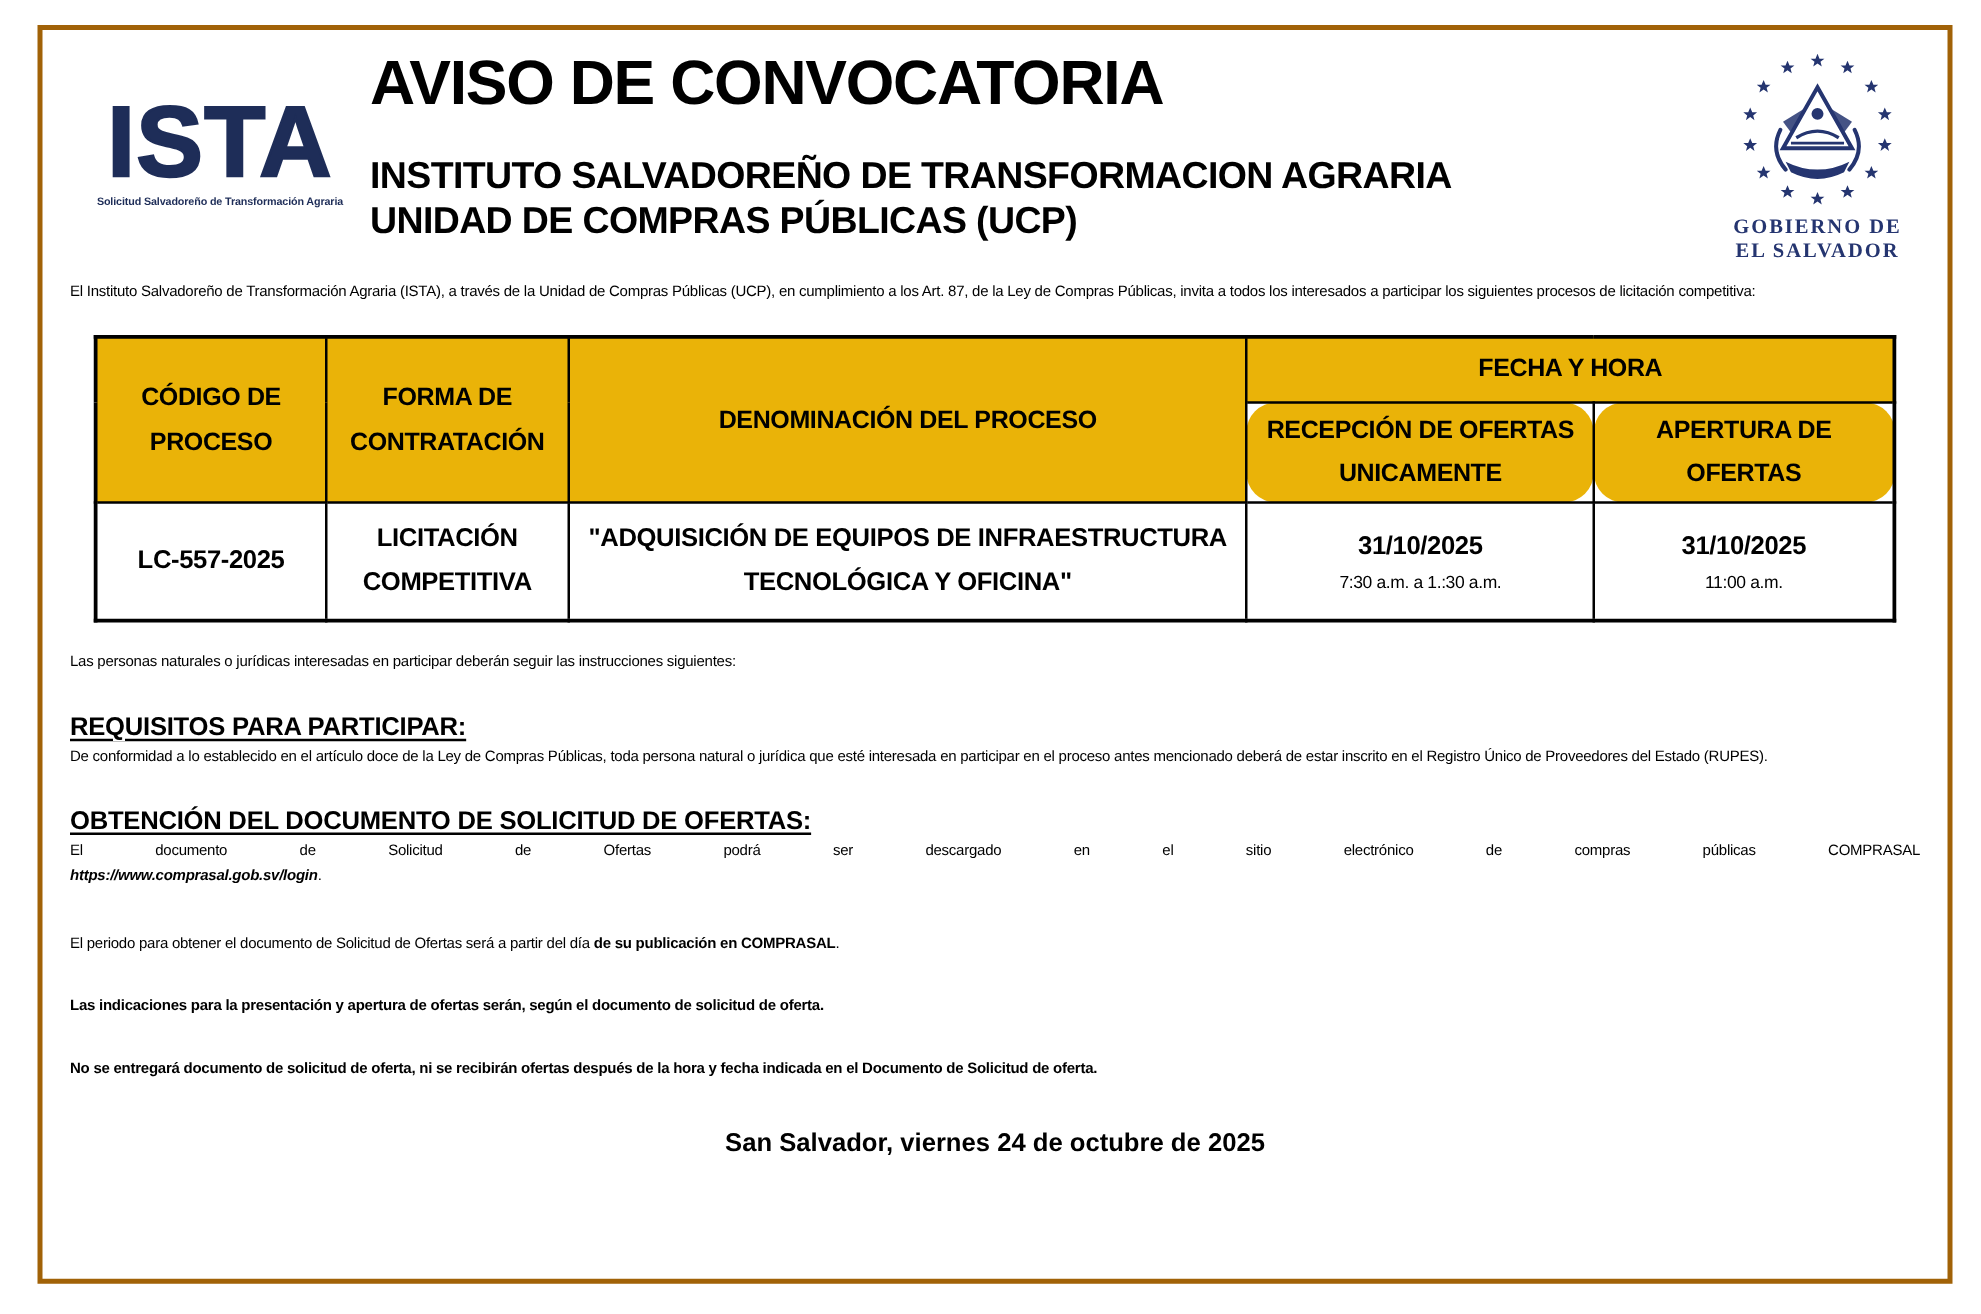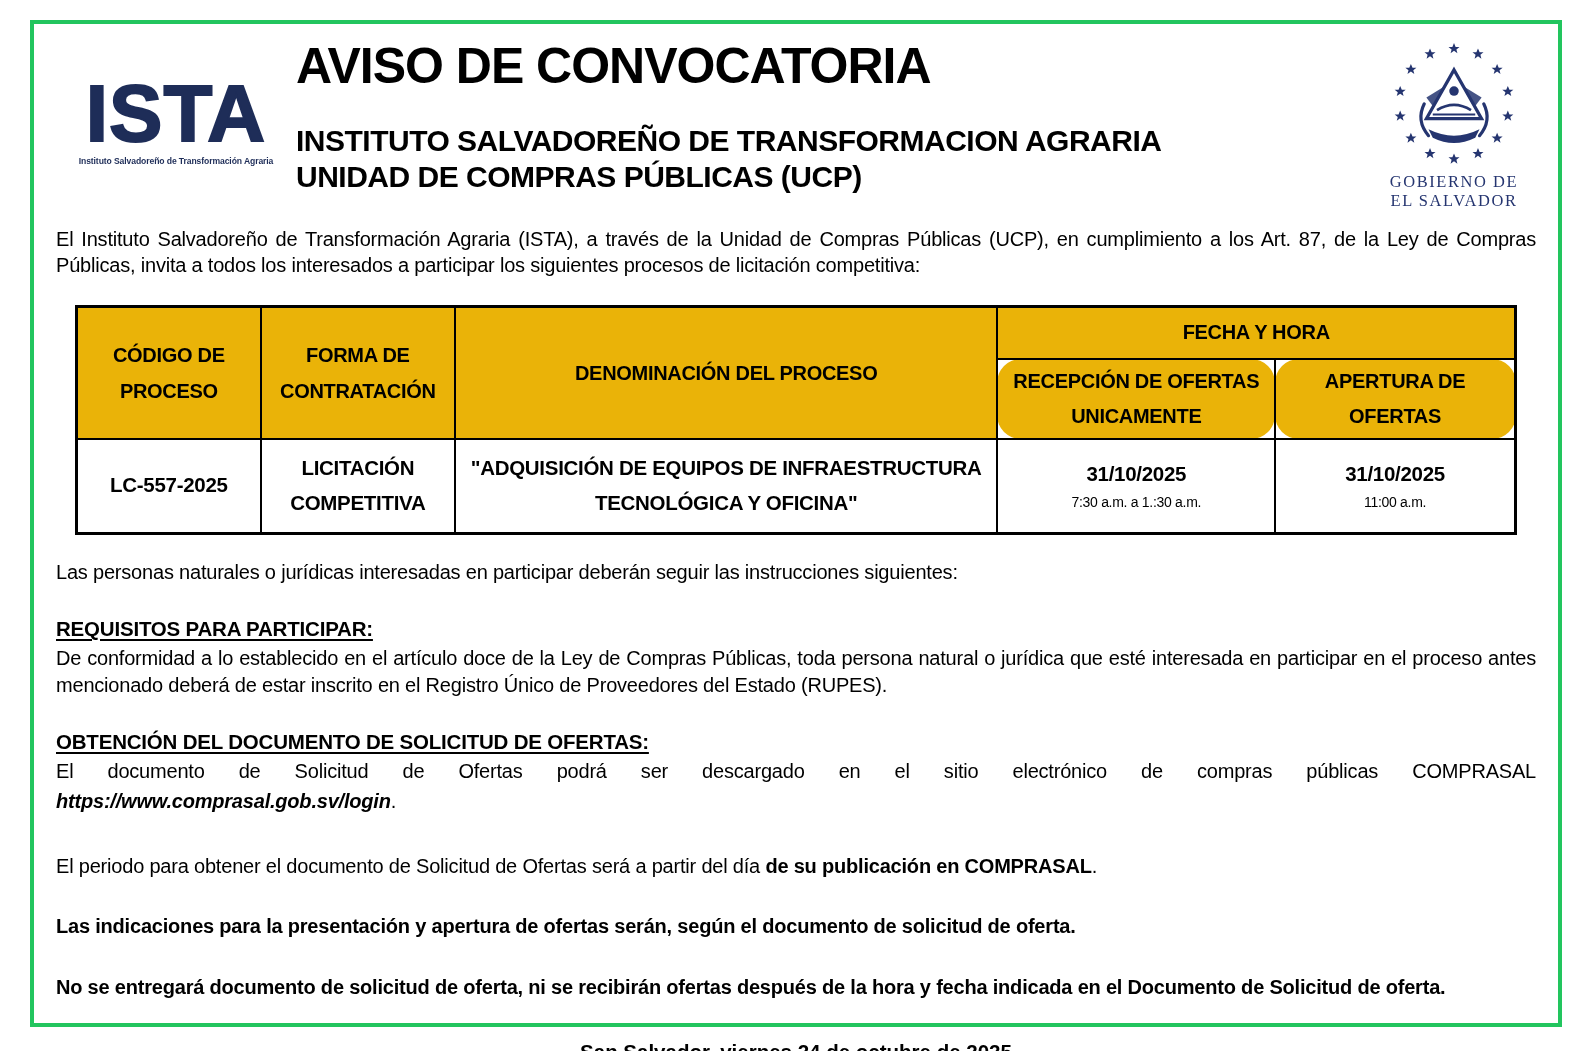--- a/index.html
+++ b/index.html
@@ -3,45 +3,45 @@
 <meta charset="utf-8">
 <style>
   html,body{margin:0;padding:0;background:#fff;}
   body{
     width:1585px;height:1051px;position:relative;
     font-family:"Liberation Sans",sans-serif;color:#000;
     -webkit-font-smoothing:antialiased;
   }
   .frame{
     position:absolute;left:30px;top:20px;width:1532px;height:1007px;
-    border:4px solid #22c55e;box-sizing:border-box;background:#fff;
+    border:4px solid #a16207;box-sizing:border-box;background:#fff;
     padding:12px 22px 10px 22px;
   }
   
   .hdr{display:flex;align-items:flex-start;height:188px;}
   .ista{width:240px;flex:0 0 auto;padding-top:40px;text-align:center;}
   .ista-word{
     font-size:80px;font-weight:bold;line-height:.95;
     color:#1e2d58;letter-spacing:1px;
     -webkit-text-stroke:2px #1e2d58;
   }
   .ista-tag{
     margin-top:4px;font-size:8.6px;font-weight:bold;color:#1e2d58;
     letter-spacing:-.1px;white-space:nowrap;
   }
   .hdr-center{flex:1 1 auto;text-align:left;padding-top:4px;}
   .doc-title{
     font-size:50px;font-weight:bold;letter-spacing:-1px;line-height:1.05;
   }
   .doc-sub{margin-top:30px;font-size:30px;font-weight:bold;letter-spacing:-.5px;line-height:1.2;}
   .doc-sub2{font-size:30px;font-weight:bold;letter-spacing:-.5px;line-height:1.2;}
-  .gob{width:165px;flex:0 0 auto;text-align:left;padding-top:2px;}
+  .gob{width:165px;flex:0 0 auto;text-align:left;padding-top:2px;font-weight:bold;}
   .gob svg{display:block;margin:0 auto;}
   
-  .para{font-size:20px;line-height:1.32;letter-spacing:-.2px;}
+  .para{font-size:12px;line-height:1.32;letter-spacing:-.2px;}
   .justify{text-align:justify;}
   .justify-full{text-align:justify;text-align-last:justify;}
   .intro{margin:2px 0 0 0;}
   .heading{
     font-size:20.5px;font-weight:bold;text-decoration:underline;
     text-underline-offset:3px;text-decoration-thickness:2px;letter-spacing:-.2px;
   }
   .b{font-weight:bold;}
   .bi{font-weight:bold;font-style:italic;}
   .footer-date{margin-top:40px;text-align:center;font-size:20.5px;font-weight:bold;}
@@ -66,21 +66,21 @@
 </style>
 </head>
 <body>
 
 <div class="frame">
 
   <div class="hdr">
 
     <div class="ista">
       <div class="ista-word">ISTA</div>
-      <div class="ista-tag">Instituto Salvadoreño de Transformación Agraria</div>
+      <div class="ista-tag">Solicitud Salvadoreño de Transformación Agraria</div>
     </div>
 
     <div class="hdr-center">
       <div class="doc-title">AVISO DE CONVOCATORIA</div>
       <div class="doc-sub">INSTITUTO SALVADOREÑO DE TRANSFORMACION AGRARIA</div>
       <div class="doc-sub2">UNIDAD DE COMPRAS PÚBLICAS (UCP)</div>
     </div>
 
     <div class="gob">
       <svg width="152" height="172" viewBox="0 0 140 162">

